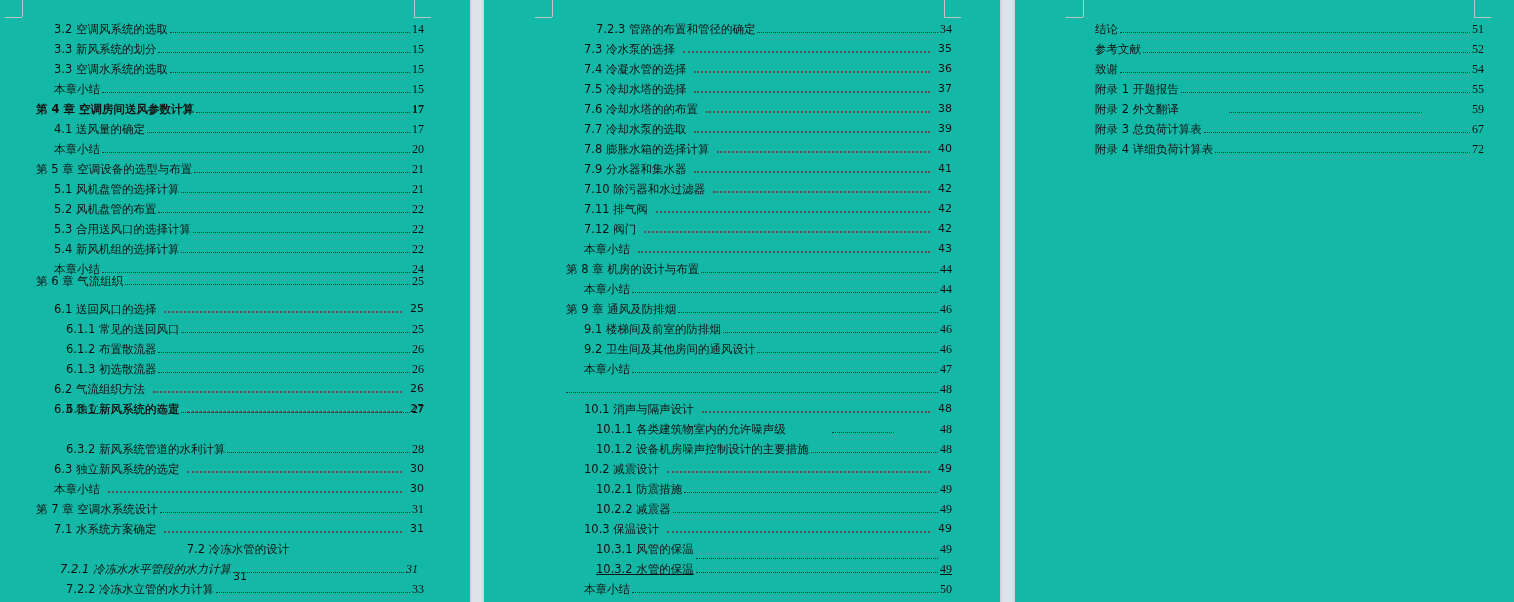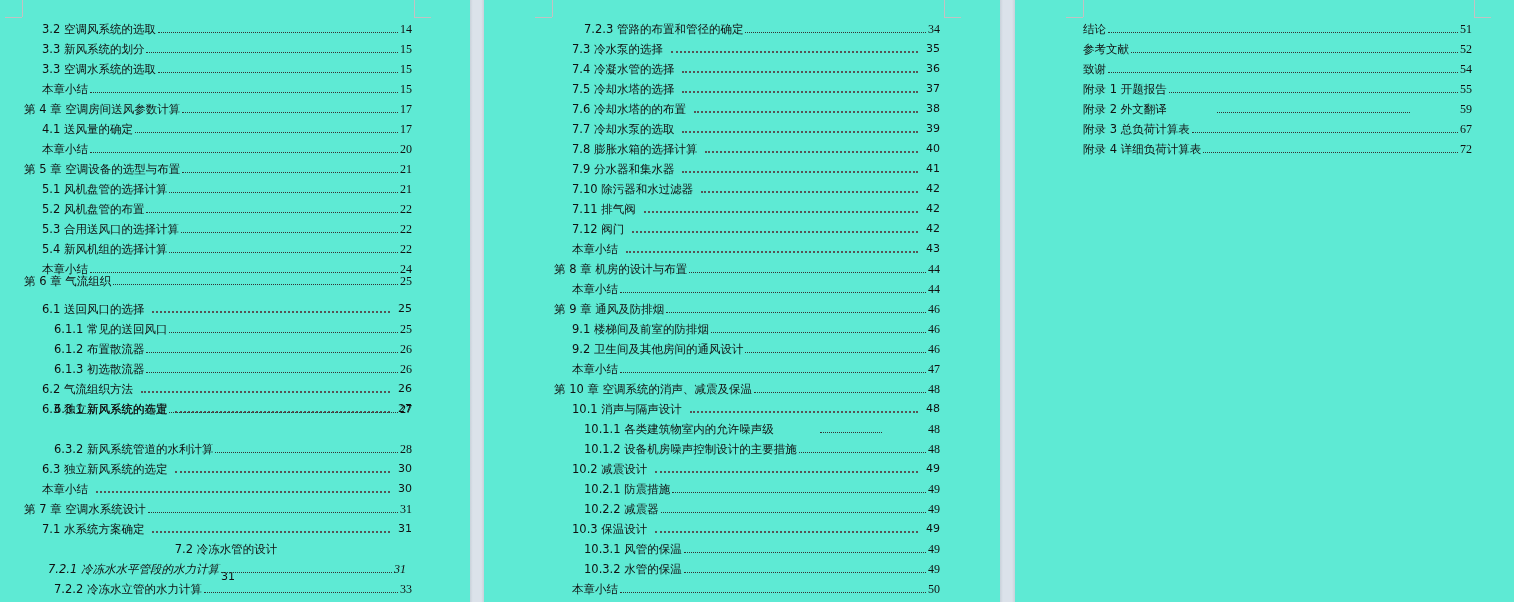--- a/index.html
+++ b/index.html
@@ -3,21 +3,21 @@
 <meta charset="utf-8">
 <style>
   html, body { margin:0; padding:0; }
   body {
     width:1514px; height:602px; overflow:hidden; position:relative;
     background:#dde3ea;
     font-family:"DejaVu Sans","Liberation Sans",sans-serif;
     color:#111;
   }
   .page {
-    position:absolute; top:0; height:602px; background:#5eead4; overflow:hidden;
+    position:absolute; top:0; height:602px; background:#14b8a6; overflow:hidden;padding-left:12px;
   }
   .gap {
     position:absolute; top:0; height:602px;
     background:linear-gradient(to right,#c9d1da 0,#dbe2ea 20%,#dbe2ea 80%,#c9d1da 100%);
   }
   .crop { position:absolute; top:0; width:0; height:0; }
   .crop .v { position:absolute; width:1px; height:17px; background:#c2c2c2; top:0; }
   .crop .h { position:absolute; height:1px; width:17px; background:#c2c2c2; top:17px; }
   .toc { position:absolute; top:19px; }
   .row {
@@ -60,21 +60,21 @@
       <div class="row" style="left: 42px; width: 370px; top: 40px;">
         <span class="label">3.3  空调水系统的选取</span>
         <span class="leader"></span>
         <span class="pg">15</span>
       </div>
       <div class="row" style="left: 42px; width: 370px; top: 60px;">
         <span class="label">本章小结</span>
         <span class="leader"></span>
         <span class="pg">15</span>
       </div>
-      <div class="row" style="left: 24px; width: 388px; top: 80px;">
+      <div class="row" style="left: 24px; width: 388px; top: 80px; font-weight: bold;">
         <span class="label">第 4 章  空调房间送风参数计算</span>
         <span class="leader"></span>
         <span class="pg">17</span>
       </div>
       <div class="row" style="left: 42px; width: 370px; top: 100px;">
         <span class="label">4.1 送风量的确定</span>
         <span class="leader"></span>
         <span class="pg">17</span>
       </div>
       <div class="row" style="left: 42px; width: 370px; top: 120px;">
@@ -291,21 +291,20 @@
         <span class="label">9.2 卫生间及其他房间的通风设计</span>
         <span class="leader"></span>
         <span class="pg">46</span>
       </div>
       <div class="row" style="left: 88px; width: 368px; top: 340px;">
         <span class="label">本章小结</span>
         <span class="leader"></span>
         <span class="pg">47</span>
       </div>
       <div class="row" style="left: 70px; width: 386px; top: 360px;">
-        <span class="label">第 10 章  空调系统的消声、减震及保温</span>
         <span class="leader"></span>
         <span class="pg">48</span>
       </div>
       <div class="row spaced" style="left: 88px; width: 368px; top: 380px;">
         <span class="label">10.1 消声与隔声设计</span>
         <span class="leader"></span>
         <span class="pg">48</span>
       </div>
       <div class="row" style="left: 100px; width: 356px; top: 400px; gap: 44px;">
         <span class="label">10.1.1 各类建筑物室内的允许噪声级</span>
@@ -330,26 +329,26 @@
       <div class="row" style="left: 100px; width: 356px; top: 480px;">
         <span class="label">10.2.2 减震器</span>
         <span class="leader"></span>
         <span class="pg">49</span>
       </div>
       <div class="row spaced" style="left: 88px; width: 368px; top: 500px;">
         <span class="label">10.3 保温设计</span>
         <span class="leader"></span>
         <span class="pg">49</span>
       </div>
-      <div class="row" style="left: 100px; width: 356px; top: 520px;">
+      <div class="row" style="left: 100px; width: 356px; top: 520px; align-items: flex-end;">
         <span class="label">10.3.1 风管的保温</span>
         <span class="leader"></span>
         <span class="pg">49</span>
       </div>
-      <div class="row" style="left: 100px; width: 356px; top: 540px;">
+      <div class="row" style="left: 100px; width: 356px; top: 540px; text-decoration: underline;">
         <span class="label">10.3.2 水管的保温</span>
         <span class="leader"></span>
         <span class="pg">49</span>
       </div>
       <div class="row" style="left: 88px; width: 368px; top: 560px;">
         <span class="label">本章小结</span>
         <span class="leader"></span>
         <span class="pg">50</span>
       </div>
     </div>

